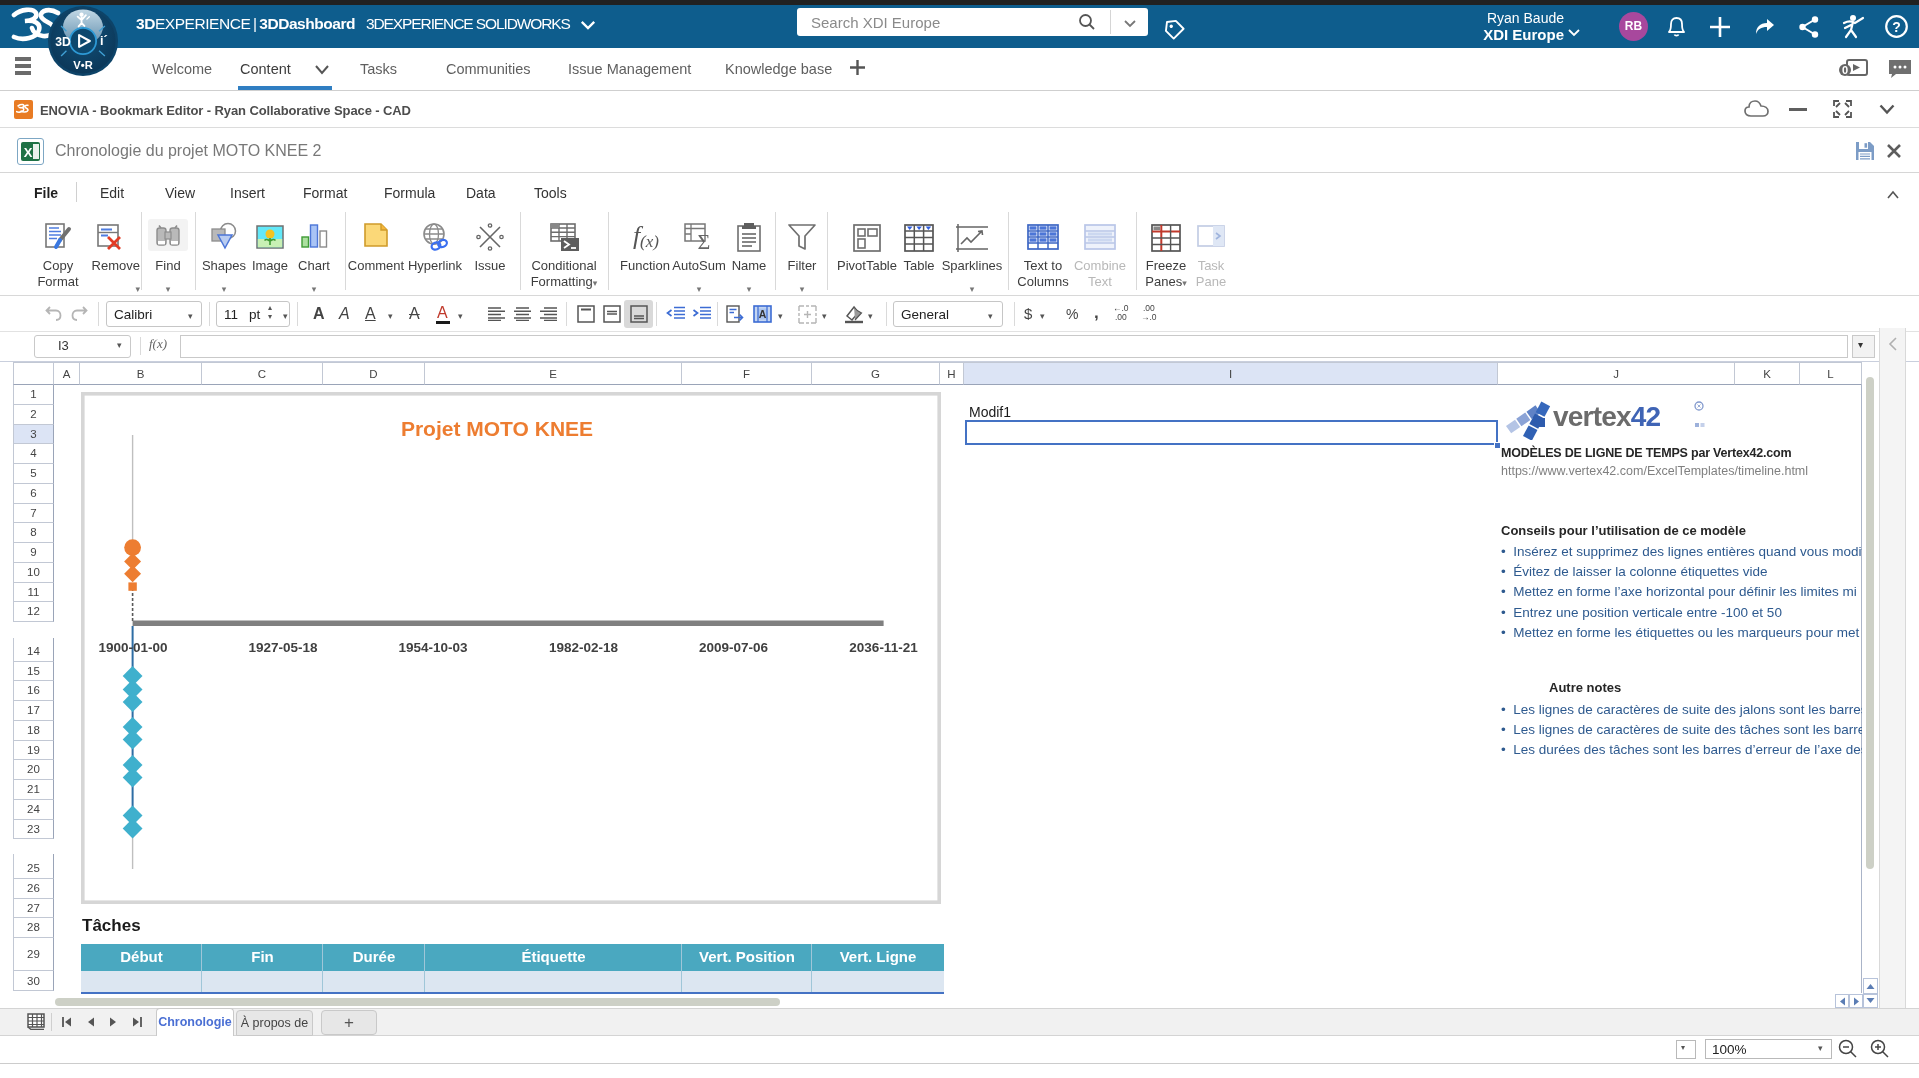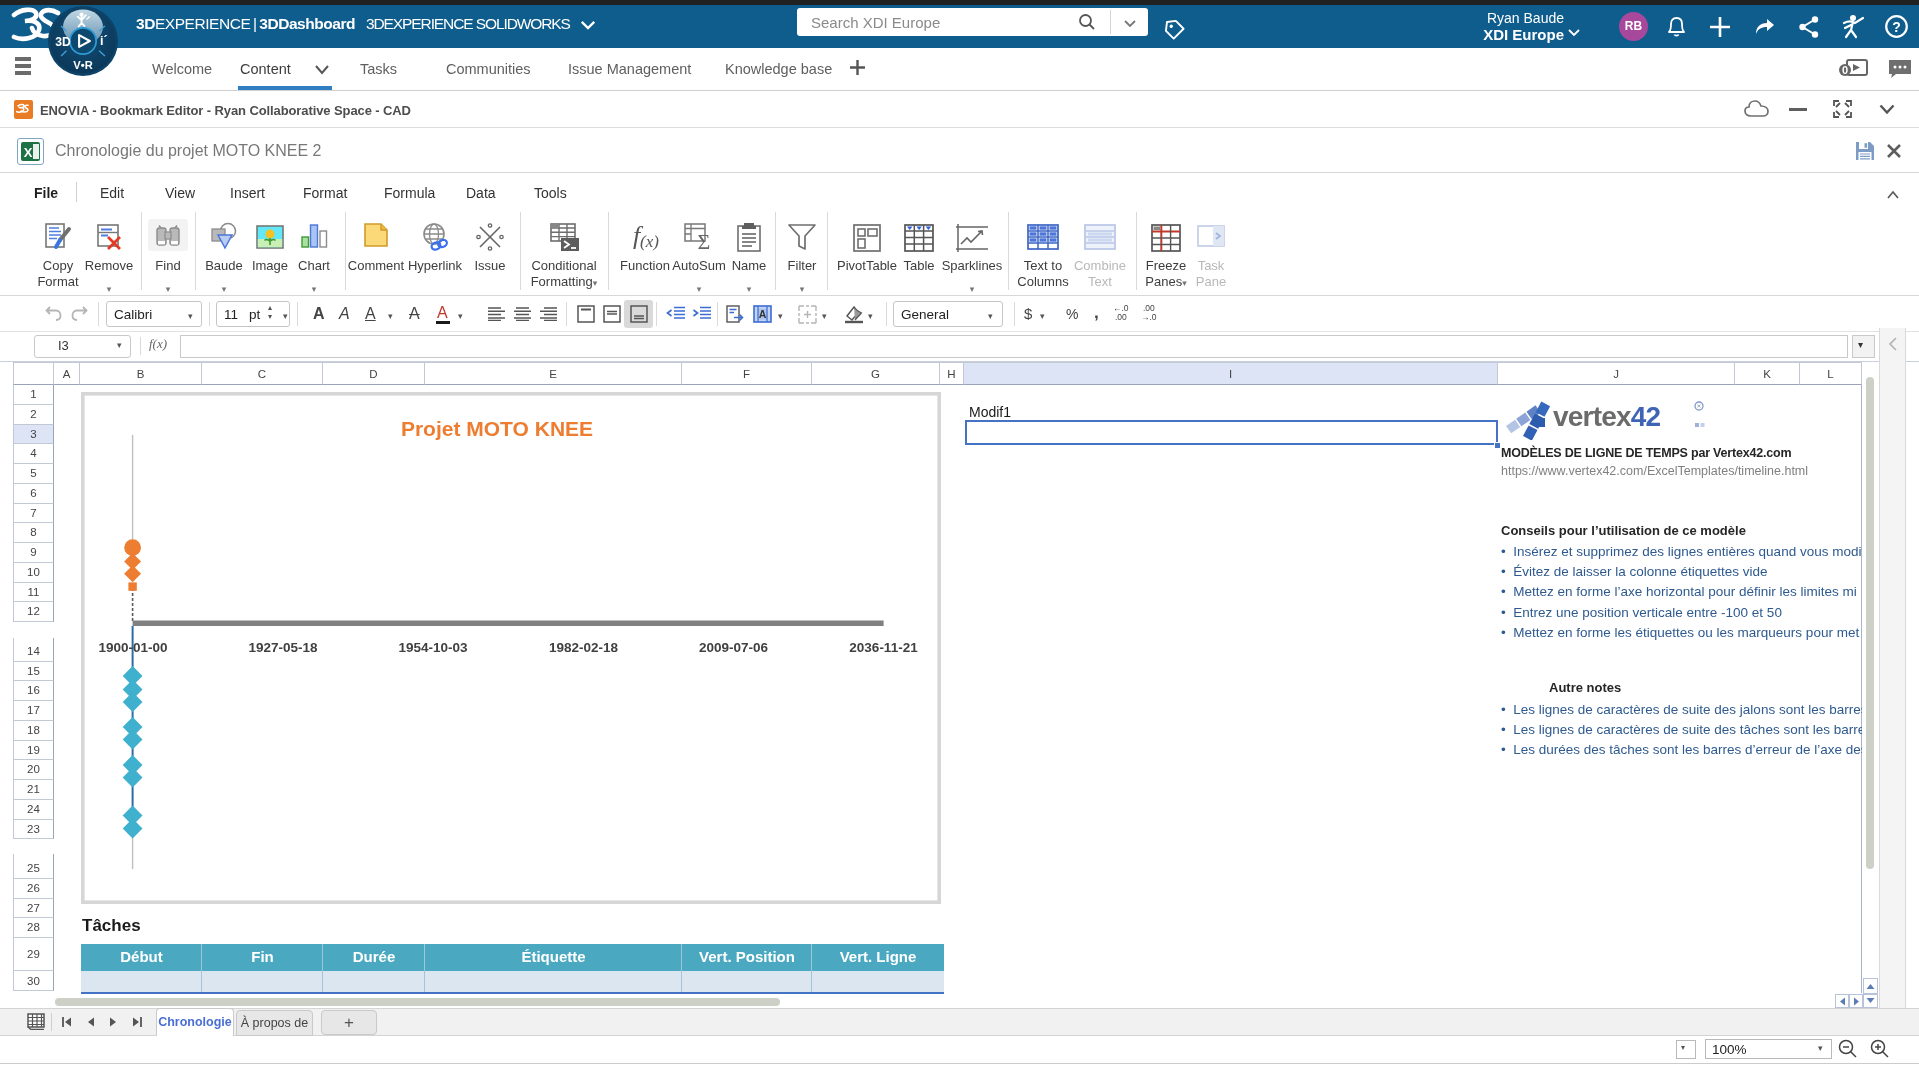--- a/index.html
+++ b/index.html
@@ -221,21 +221,21 @@
 
     <div class="ritem" style="left:24px;width:68px;">
       <svg width="30" height="30" viewBox="0 0 30 30">
         <rect x="3" y="2" width="18" height="23" fill="#fff" stroke="#777" stroke-width="1.6"></rect>
         <path d="M6 6 L16 6 M6 9.5 L18 9.5 M6 13 L18 13 M6 16.5 L14 16.5" stroke="#4f7de0" stroke-width="1.7"></path>
         <path d="M26 7 L17 18" stroke="#707070" stroke-width="4" stroke-linecap="round"></path>
         <path d="M17 18 L13 25" stroke="#3a78e0" stroke-width="4" stroke-linecap="round"></path>
       </svg>
       <div class="lbl">Copy<br>Format</div>
     </div>
-    <div class="ritem" style="left:78px;width:62px;">
+    <div class="ritem" style="left:78px;width:62px;text-align:right;">
       <svg width="30" height="30" viewBox="0 0 30 30">
         <rect x="4" y="3" width="20" height="21" fill="#fff" stroke="#777" stroke-width="1.6"></rect>
         <path d="M7 7.5 L18 7.5 M7 13.5 L14 13.5" stroke="#4f7de0" stroke-width="1.8"></path>
         <path d="M4 10.5 L24 10.5" stroke="#777" stroke-width="1.4"></path>
         <path d="M14 15 L26 27 M26 15 L14 27" stroke="#e23b24" stroke-width="2.8"></path>
       </svg>
       <div class="lbl">Remove</div>
       <div class="caret">▾</div>
     </div>
     <div class="rsep" style="left:141px;"></div>
@@ -252,21 +252,21 @@
       <div class="lbl">Find</div>
       <div class="caret">▾</div>
     </div>
     <div class="rsep" style="left:195px;"></div>
     <div class="ritem" style="left:196px;width:56px;">
       <svg width="30" height="30" viewBox="0 0 30 30">
         <circle cx="19" cy="9" r="7.5" fill="none" stroke="#8b8b8b" stroke-width="1.5"></circle>
         <rect x="3" y="7" width="13" height="12" fill="#b9b9b9" stroke="#8d8d8d" stroke-width="1.3"></rect>
         <path d="M17 27 L24 14 L10 14 Z" fill="#b9ccf1" stroke="#4c76d8" stroke-width="1.5" transform="translate(-1 -1)"></path>
       </svg>
-      <div class="lbl">Baude</div>
+      <div class="lbl">Shapes</div>
       <div class="caret">▾</div>
     </div>
     <div class="ritem" style="left:246px;width:48px;">
       <svg width="30" height="30" viewBox="0 0 30 30">
         <rect x="2" y="4" width="26" height="22" fill="#62e8f8" stroke="#707070" stroke-width="1.5"></rect>
         <rect x="2.8" y="17" width="24.4" height="8.3" fill="#c8f0b4"></rect>
         <circle cx="15" cy="12" r="4.5" fill="#f4c321"></circle>
         <path d="M15 16 L15 23 M15 19 C12 17,11 17,9.5 18.5 M15 19 C18 17,19 17,20.5 18.5" stroke="#3f9b35" stroke-width="1.6" fill="none"></path>
       </svg>
       <div class="lbl">Image</div>

